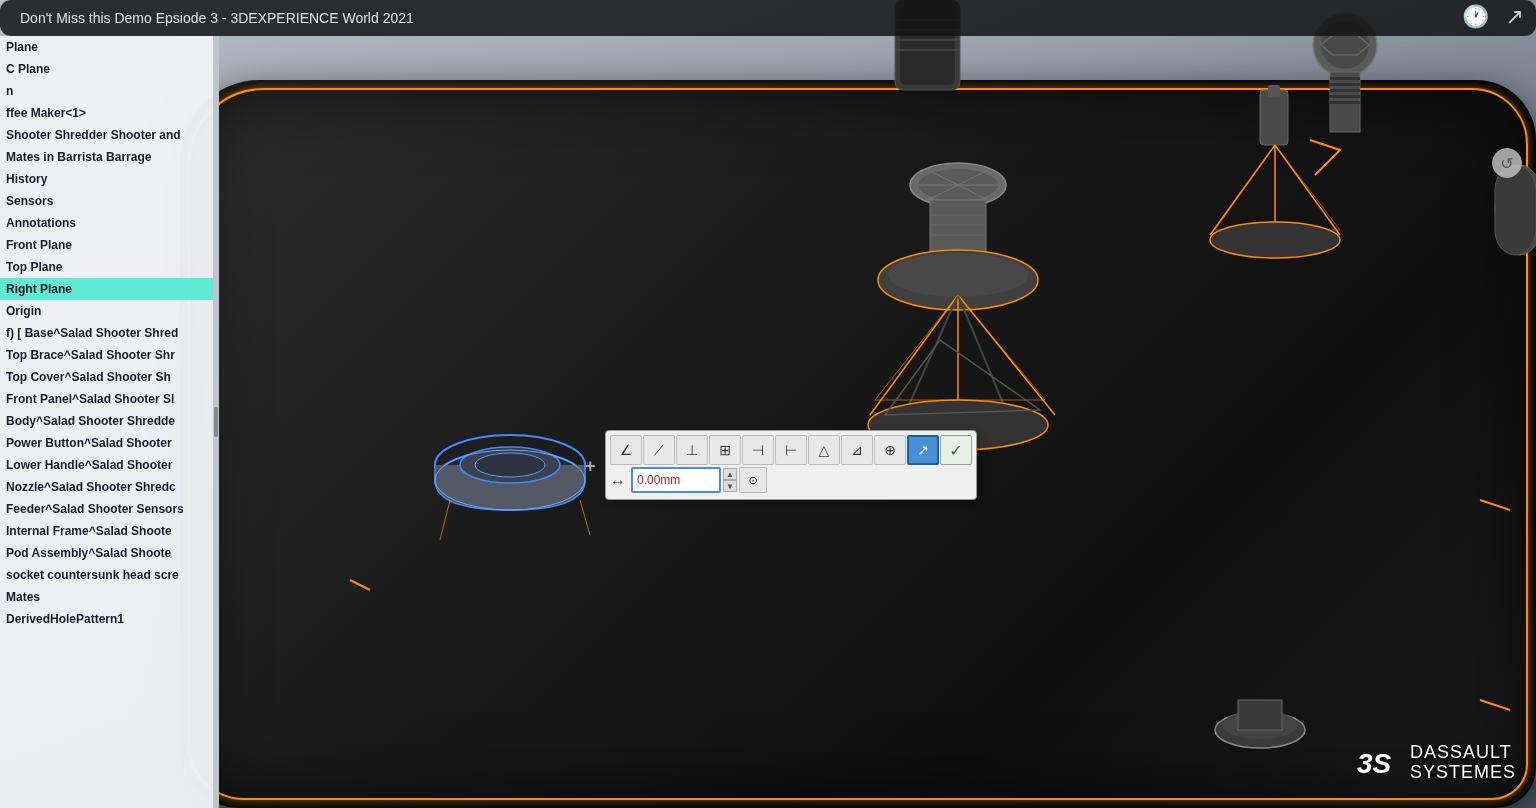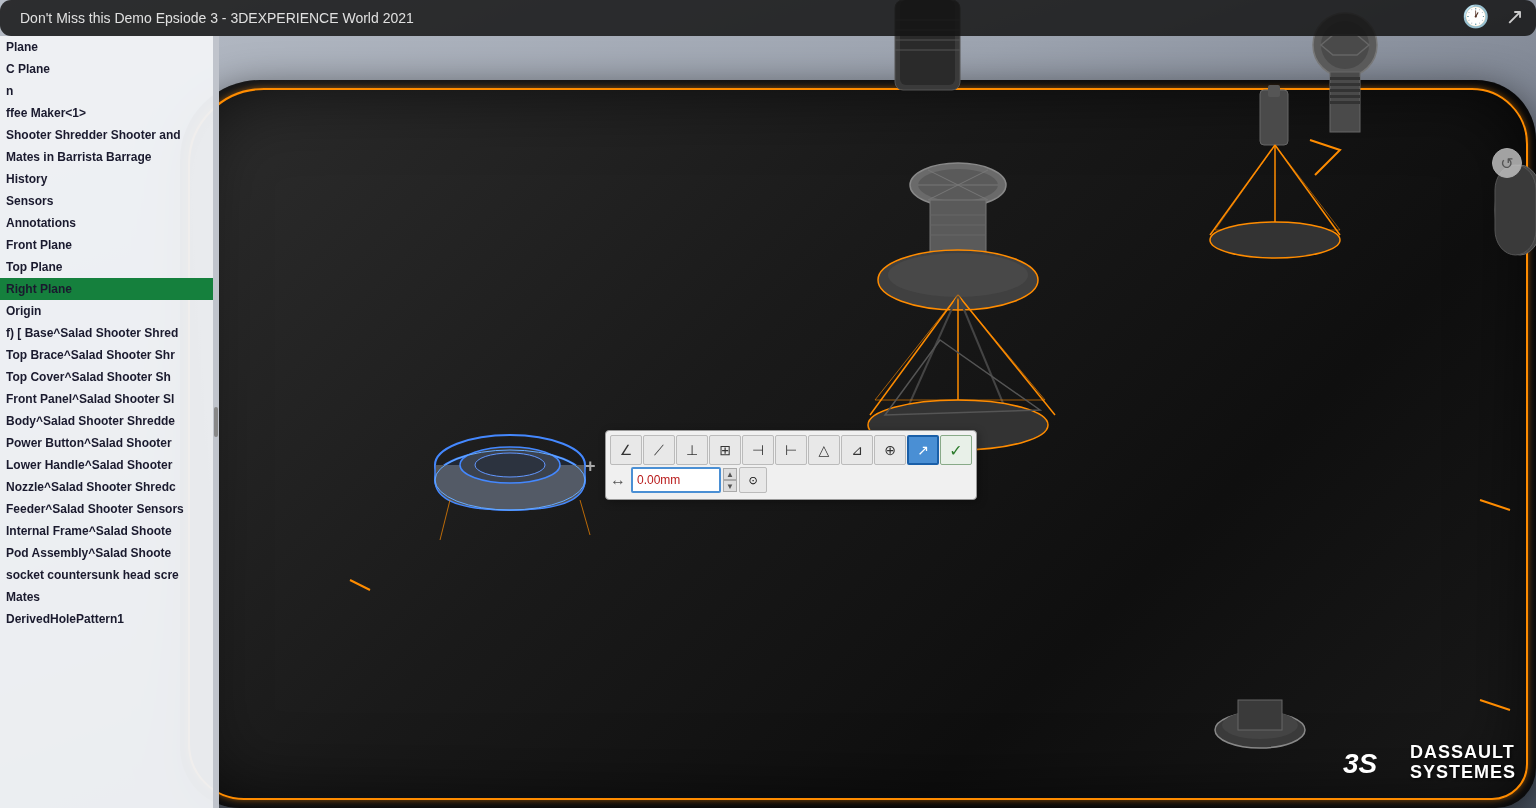--- a/index.html
+++ b/index.html
@@ -87,21 +87,21 @@
       font-size: 12px;
       color: #1a1a2e;
       white-space: nowrap;
       overflow: hidden;
       cursor: pointer;
       height: 22px;
       font-weight: bold;
     }
 
     .sidebar-item.selected {
-      background: #15803d;
+      background: #5eead4;
     }
 
     
     #sidebar-handle {
       position: absolute;
       top: 36px;
       left: 213px;
       width: 6px;
       height: 772px;
       background: #c0c4cc;
@@ -224,40 +224,40 @@
       cursor: pointer;
     }
 
     
     #dassault-logo {
       position: absolute;
       bottom: 20px;
       right: 20px;
       display: flex;
       align-items: center;
-      gap: 22px;
+      gap: 8px;
       z-index: 100;
     }
 
     .logo-ds {
       width: 50px;
       height: 50px;
       background: none;
     }
 
     .logo-text {
       display: flex;
       flex-direction: column;
       line-height: 1.1;
     }
 
     .logo-text span {
       color: white;
       font-size: 18px;
-      font-weight: 700;
+      font-weight: 400;
       letter-spacing: 1px;
       text-shadow: 1px 1px 3px rgba(0,0,0,0.8);
     }
 
     
     #top-right-icons {
       position: absolute;
       top: 4px;
       right: 12px;
       display: flex;

